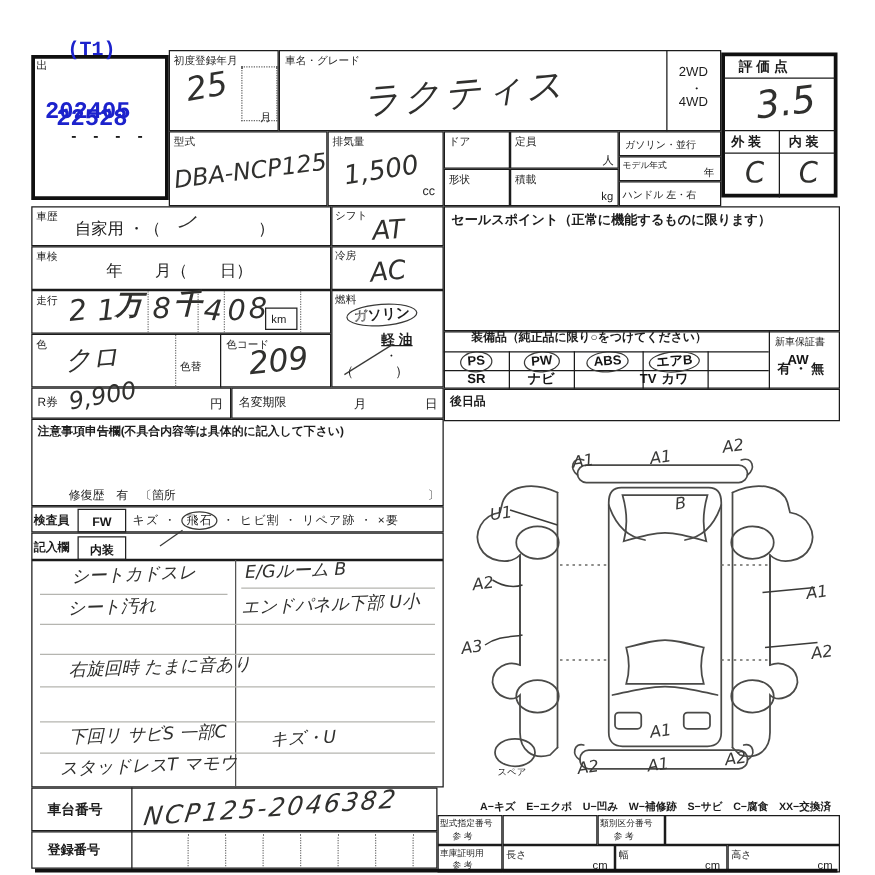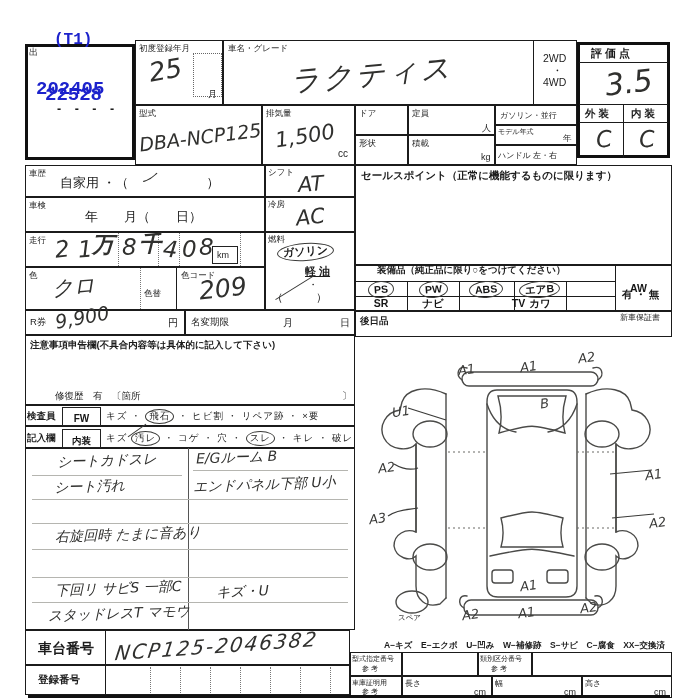--- a/index.html
+++ b/index.html
@@ -151,27 +151,20 @@
     <span style="font-size:10px;font-weight:bold;">FW</span>
   </div>
   <div class="abs" style="left:62px;top:429px;width:37px;height:17px;border:1.4px solid #222;text-align:center;">
     <span style="font-size:9.5px;font-weight:bold;">内装</span>
   </div>
   <div class="lbl" style="left:106px;top:409px;font-size:9.5px;letter-spacing:1px;">
     <span>キズ ・</span>
     <span class="circ2">飛石</span>
     <span>・ ヒビ割 ・ リペア跡 ・ ×要</span>
   </div>
-  <div class="lbl" style="left:106px;top:431px;font-size:9.5px;letter-spacing:1px;">
-    <span>キズ</span>
-    <span class="circ2">汚レ</span>
-    <span>・ コゲ ・ 穴 ・</span>
-    <span class="circ2">スレ</span>
-    <span>・ キレ ・ 破レ</span>
-  </div>
   <div class="abs" style="left:126px;top:430px;width:22px;border-top:1.5px solid #3a3a38;transform:rotate(-35deg);"></div>
 
   <div class="b" style="left:25px;top:448px;width:330px;height:182px;border-width:1.4px;"></div>
   <div class="vline" style="left:188px;top:448px;height:182px;border-left-width:1px;border-left-color:#555;"></div>
   <div class="hline" style="left:32px;top:475px;width:150px;"></div>
   <div class="hline" style="left:193px;top:470px;width:155px;"></div>
   <div class="hline" style="left:32px;top:499px;width:316px;"></div>
   <div class="hline" style="left:32px;top:523px;width:316px;"></div>
   <div class="hline" style="left:32px;top:549px;width:316px;"></div>
   <div class="hline" style="left:32px;top:577px;width:316px;"></div>
@@ -182,21 +175,21 @@
       <div class="hw" style="left: 196px; top: 450px; font-size: 14px; transform: rotate(-2deg);">E/Gルーム B</div>
       <div class="hw" style="left: 193px; top: 477px; font-size: 14px; transform: rotate(-2deg);">エンドパネル下部 U小</div>
       <div class="hw" style="left: 55px; top: 527px; font-size: 14px; transform: rotate(-2deg);">右旋回時 たまに音あり</div>
       <div class="hw" style="left: 55px; top: 581px; font-size: 14px; transform: rotate(-2deg);">下回リ サビS 一部C</div>
       <div class="hw" style="left: 216px; top: 584px; font-size: 14px; transform: rotate(-2deg);">キズ・U</div>
       <div class="hw" style="left: 48px; top: 606px; font-size: 14px; transform: rotate(-2deg);">スタッドレスT マモウ</div>
     </div>
 
   <div class="b" style="left:25px;top:630px;width:325px;height:35px;"></div>
   <div class="vline" style="left:105px;top:630px;height:35px;"></div>
-  <div class="pr" style="left:38px;top:640px;font-size:14px;font-weight:bold;">車台番号</div>
+  <div class="pr" style="left:38px;top:640px;font-size:11px;font-weight:bold;">車台番号</div>
   <div class="hw" style="left:115px;top:636px;font-size:20px;transform:rotate(-4deg) skewX(-12deg);letter-spacing:2px;">NCP125-2046382</div>
   <div class="b" style="left:25px;top:665px;width:325px;height:30px;"></div>
   <div class="vline" style="left:105px;top:665px;height:30px;"></div>
   <div class="pr" style="left:38px;top:673px;font-size:10.5px;font-weight:bold;">登録番号</div>
   <div class="vdot" style="left:150px;top:667px;height:26px;"></div>
   <div class="vdot" style="left:180px;top:667px;height:26px;"></div>
   <div class="vdot" style="left:210px;top:667px;height:26px;"></div>
   <div class="vdot" style="left:240px;top:667px;height:26px;"></div>
   <div class="vdot" style="left:270px;top:667px;height:26px;"></div>
   <div class="vdot" style="left:300px;top:667px;height:26px;"></div>
@@ -223,21 +216,21 @@
 
   <div class="b" style="left:355px;top:265px;width:317px;height:46px;"></div>
   <div class="lbl" style="left:366px;top:264px;font-size:9.5px;font-weight:bold;margin-left:11px;">装備品（純正品に限り○をつけてください）</div>
   <div class="gline" style="left:355px;top:281px;width:260px;border-top-width:1px;"></div>
   <div class="gline" style="left:355px;top:296px;width:260px;border-top-width:1px;"></div>
   <div class="vline" style="left:407px;top:281px;height:30px;border-left-width:1px;"></div>
   <div class="vline" style="left:459px;top:281px;height:30px;border-left-width:1px;"></div>
   <div class="vline" style="left:514px;top:281px;height:30px;border-left-width:1px;"></div>
   <div class="vline" style="left:566px;top:281px;height:30px;border-left-width:1px;"></div>
   <div class="vline" style="left:615px;top:265px;height:46px;"></div>
-  <div class="lbl" style="left:620px;top:268px;font-size:8px;margin-top:44px;">新車保証書</div>
+  <div class="lbl" style="left:620px;top:268px;font-size:8px;">新車保証書</div>
   <div class="pr" style="left:622px;top:288px;font-size:10.5px;font-weight:bold;">有 ・ 無</div>
   <div id="equipment-layer">
       <div class="eq-cell" style="left: 355px; top: 281px; width: 52px; height: 15px; line-height: 14px; font-weight: bold;"><span class="circ">PS</span></div>
       <div class="eq-cell" style="left: 407px; top: 281px; width: 52px; height: 15px; line-height: 14px; font-weight: bold;"><span class="circ">PW</span></div>
       <div class="eq-cell" style="left: 459px; top: 281px; width: 55px; height: 15px; line-height: 14px; font-weight: bold;"><span class="circ">ABS</span></div>
       <div class="eq-cell" style="left: 514px; top: 281px; width: 52px; height: 15px; line-height: 14px; font-weight: bold;"><span class="circ">エアB</span></div>
       <div class="eq-cell" style="left: 566px; top: 281px; width: 49px; height: 15px; line-height: 14px; font-weight: bold; padding-left: 48px;">AW</div>
       <div class="eq-cell" style="left: 355px; top: 296px; width: 52px; height: 30px; line-height: 14px; font-weight: bold;">SR</div>
       <div class="eq-cell" style="left: 407px; top: 296px; width: 52px; height: 15px; line-height: 14px; font-weight: bold;">ナビ</div>
       <div class="eq-cell" style="left: 459px; top: 296px; width: 55px; height: 15px; line-height: 14px; font-weight: bold; margin-left: 32px;">TV</div>

